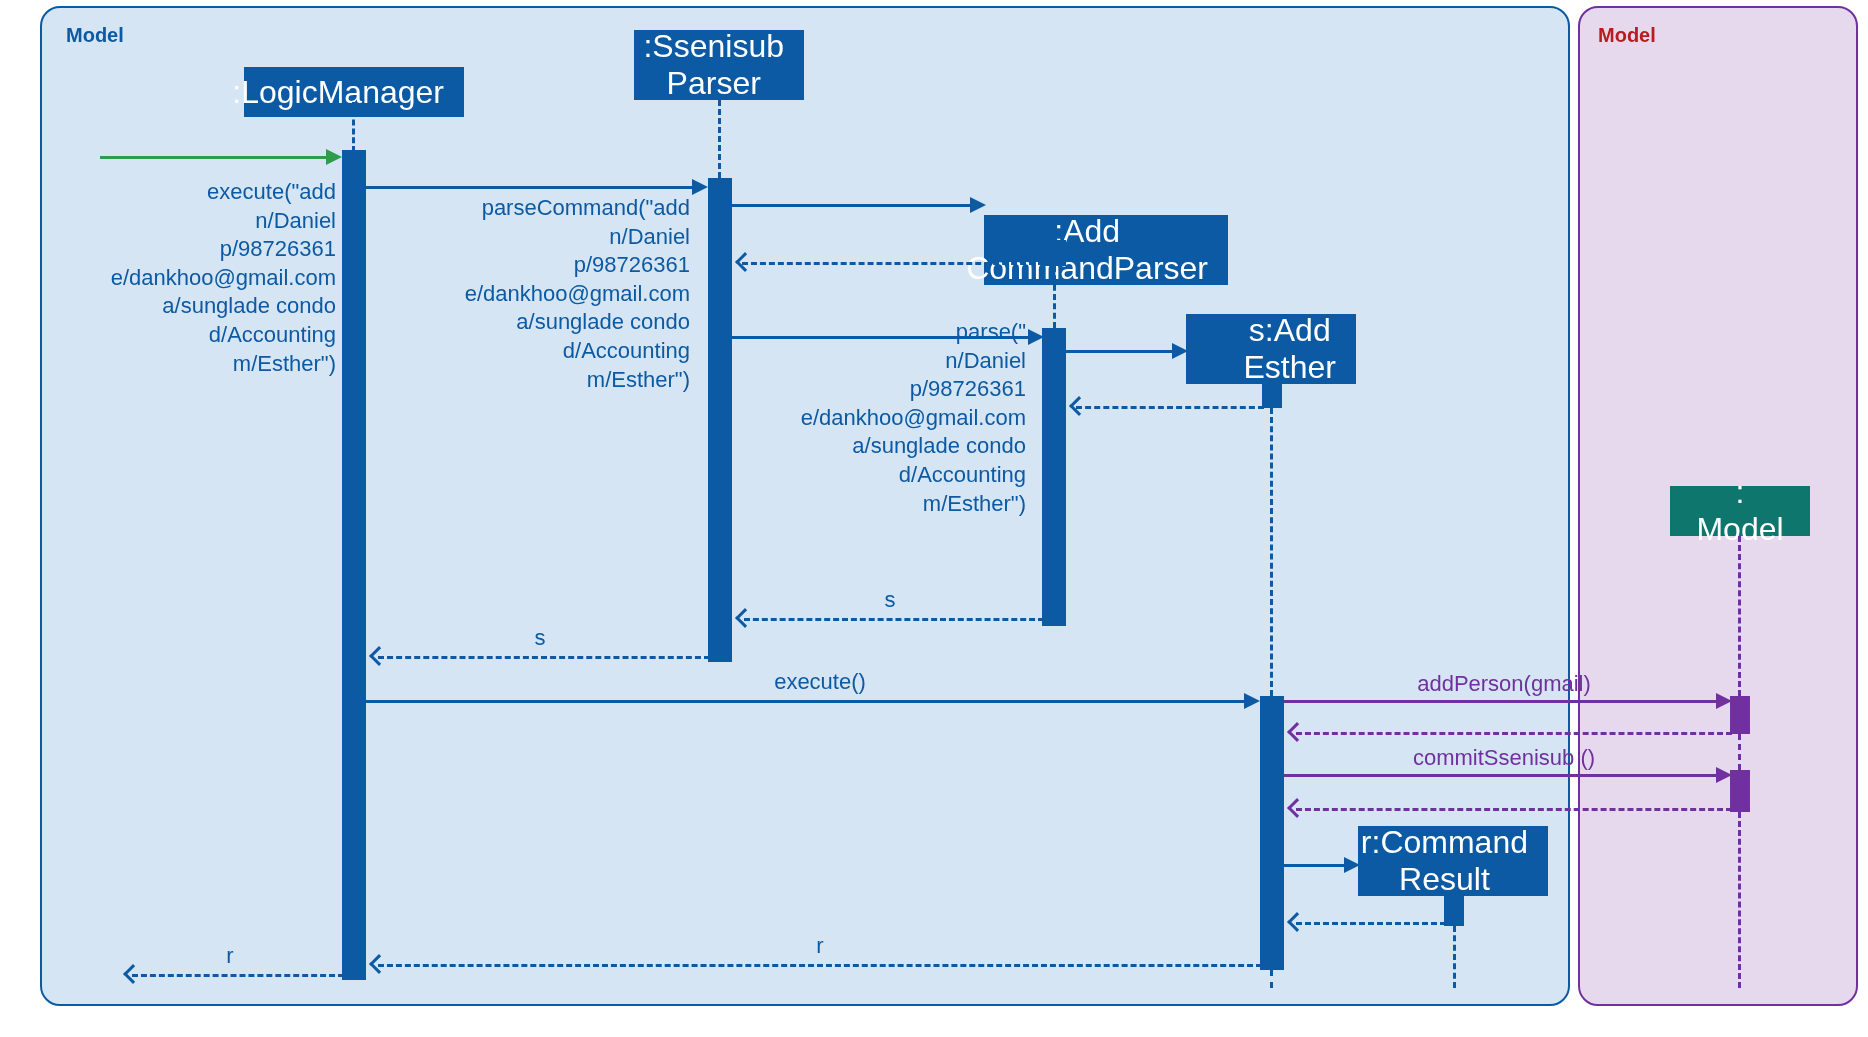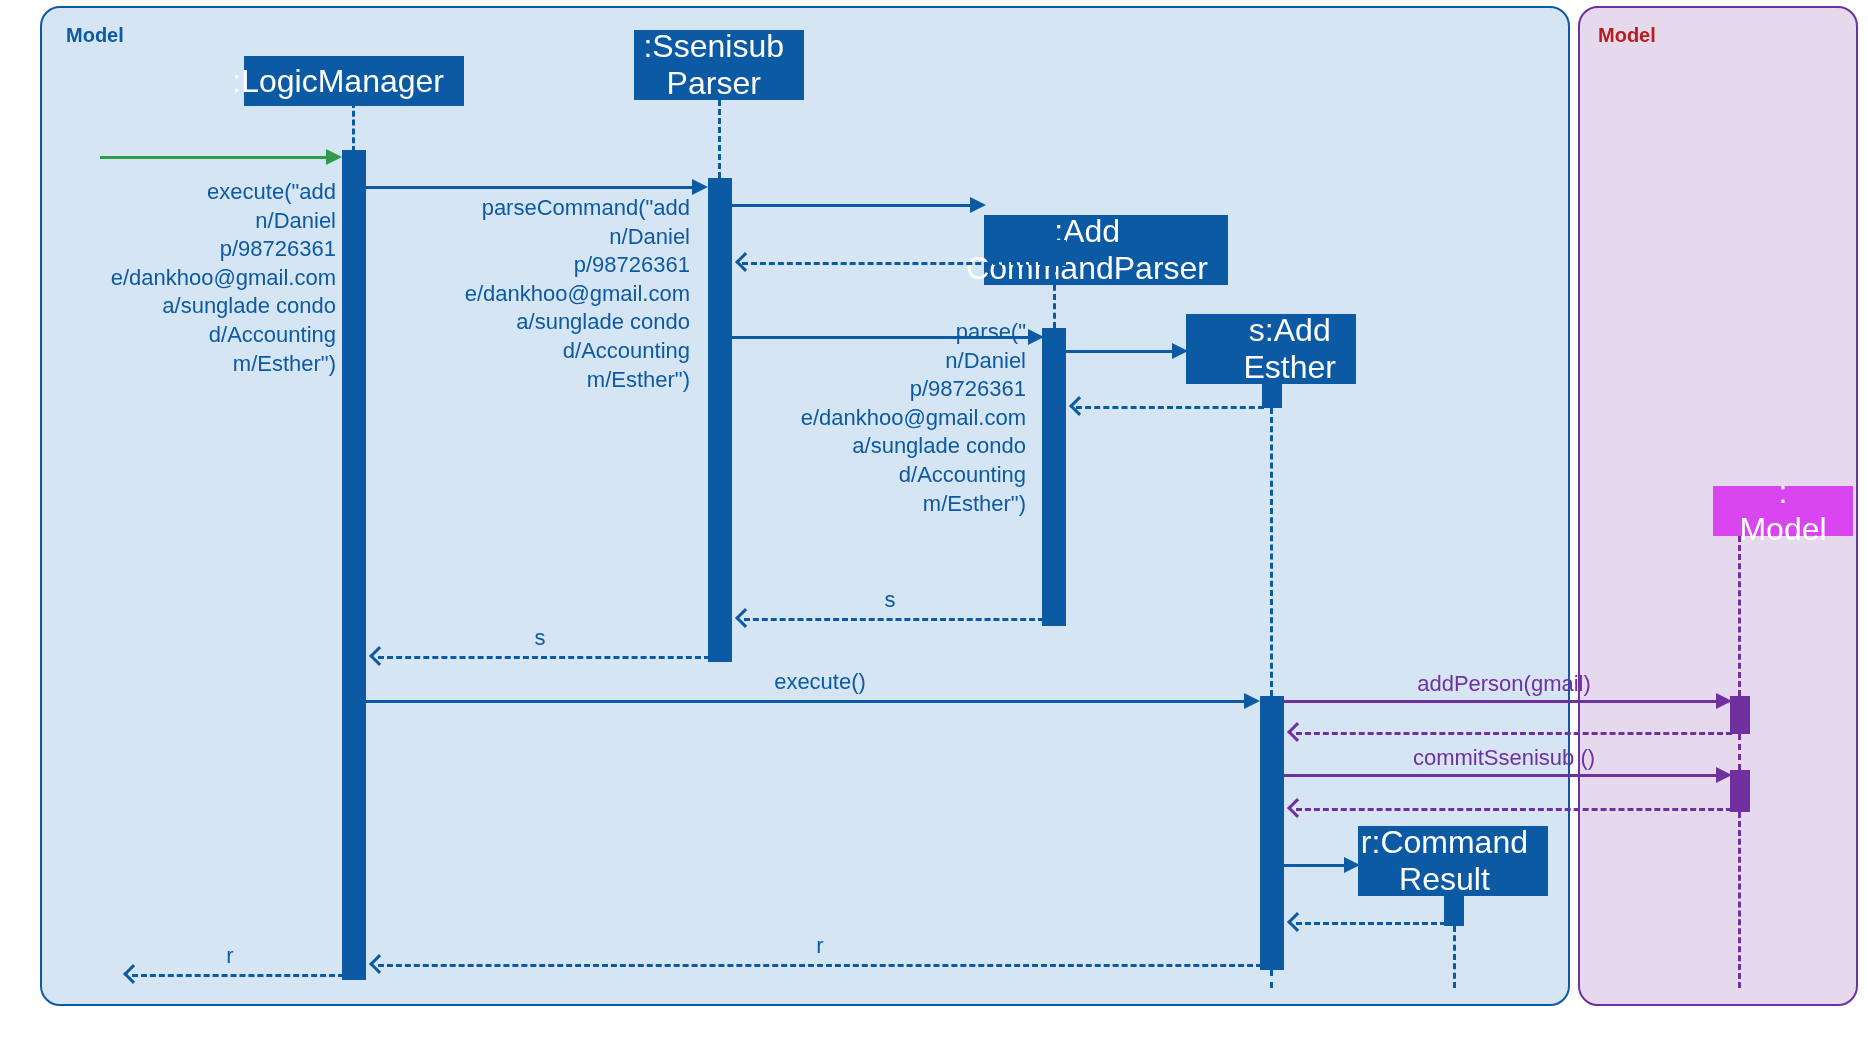--- a/index.html
+++ b/index.html
@@ -7,21 +7,21 @@
     
     .frame { position: absolute; border: 2px solid; border-radius: 20px; }
     .frame-logic { background: #d6e5f3; border-color: #0c5aa3; }
     .frame-model { background: #e6d9ee; border-color: #7030a0; }
     .frame-label { position: absolute; font-weight: bold; font-size: 20px; }
     .frame-label-logic { color: #0c5aa3; }
     .frame-label-model { color: #b91c1c; }
     
     .lifeline-head { position: absolute; color: #fff; display: flex; align-items: center; justify-content: flex-end; text-align: center; font-size: 32px; padding: 8px 20px; }
     .lifeline-head-blue { background: #0c5aa3; }
-    .lifeline-head-purple { background: #d946ef; margin-left: 43px; }
+    .lifeline-head-purple { background: #0f766e; }
     
     .lifeline-dash { position: absolute; border-left: 3px dashed; width: 0; }
     .lifeline-dash-blue { border-color: #0c5aa3; }
     .lifeline-dash-purple { border-color: #7030a0; }
     
     .activation { position: absolute; }
     .activation-blue { background: #0c5aa3; }
     .activation-purple { background: #7030a0; }
     
     .arrow-solid { position: absolute; height: 0; border-top: 3px solid; }
@@ -46,21 +46,21 @@
   </style>
 </head>
 <body>
 
 <div class="frame frame-logic" style="left: 40px; top: 6px; width: 1530px; height: 1000px;"></div>
 <div class="frame-label frame-label-logic" style="left: 66px; top: 24px;">Model</div>
 
 <div class="frame frame-model" style="left: 1578px; top: 6px; width: 280px; height: 1000px;"></div>
 <div class="frame-label frame-label-model" style="left: 1598px; top: 24px;">Model</div>
 
-<div class="lifeline-head lifeline-head-blue" style="left: 244px; top: 56px; width: 220px; height: 50px;">
+<div class="lifeline-head lifeline-head-blue" style="left: 244px; top: 67px; width: 220px; height: 50px;">
   <span>:LogicManager</span>
 </div>
 <div class="lifeline-dash lifeline-dash-blue" style="left: 352px; top: 102px; height: 50px;"></div>
 <div class="activation activation-blue" style="left: 342px; top: 150px; width: 24px; height: 830px;"></div>
 
 <div class="lifeline-head lifeline-head-blue" style="left: 634px; top: 30px; width: 170px; height: 70px;">
   <span style="white-space: pre-line;">:Ssenisub
 Parser</span>
 </div>
 <div class="lifeline-dash lifeline-dash-blue" style="left: 718px; top: 100px; height: 78px;"></div>

